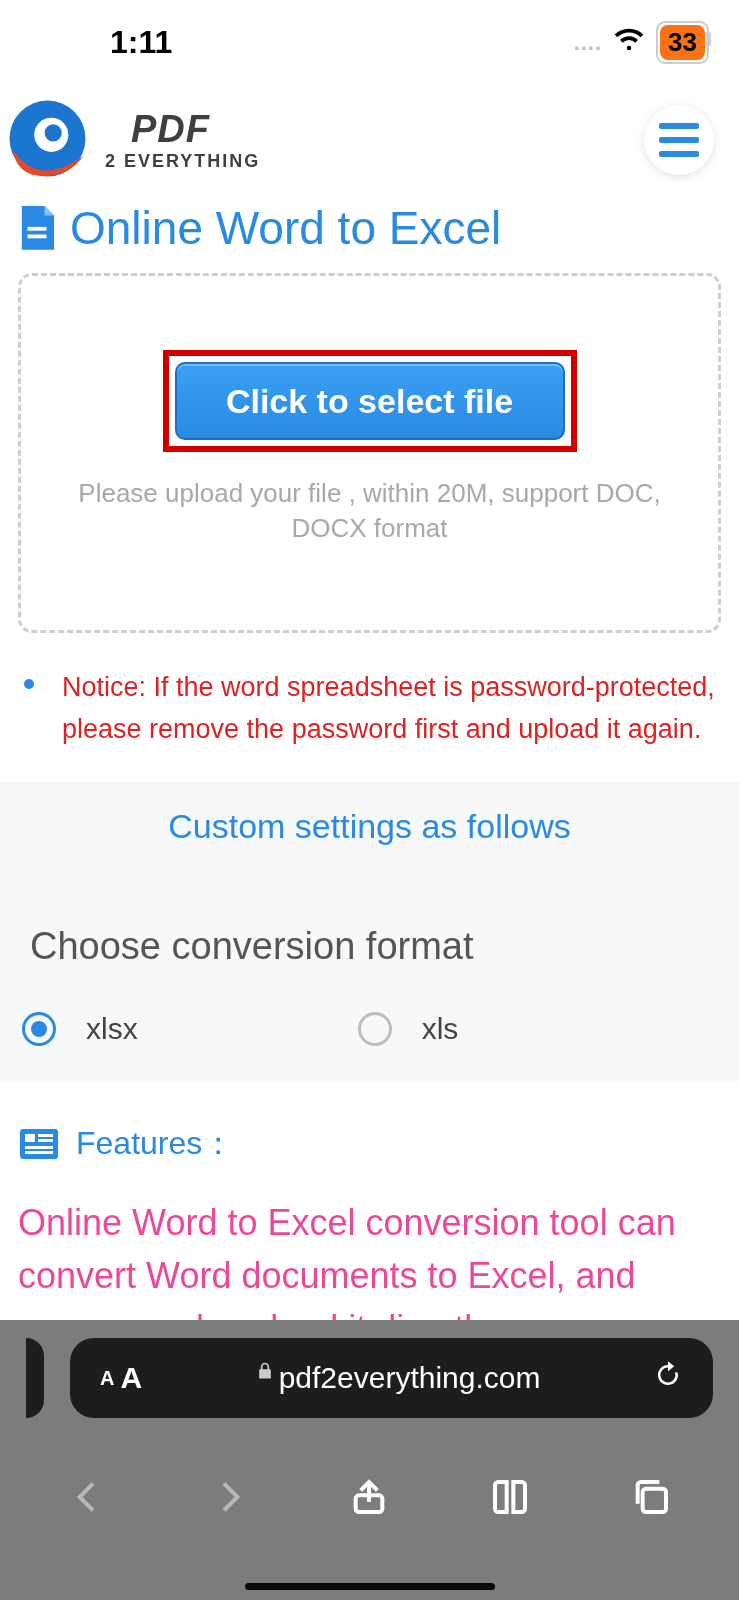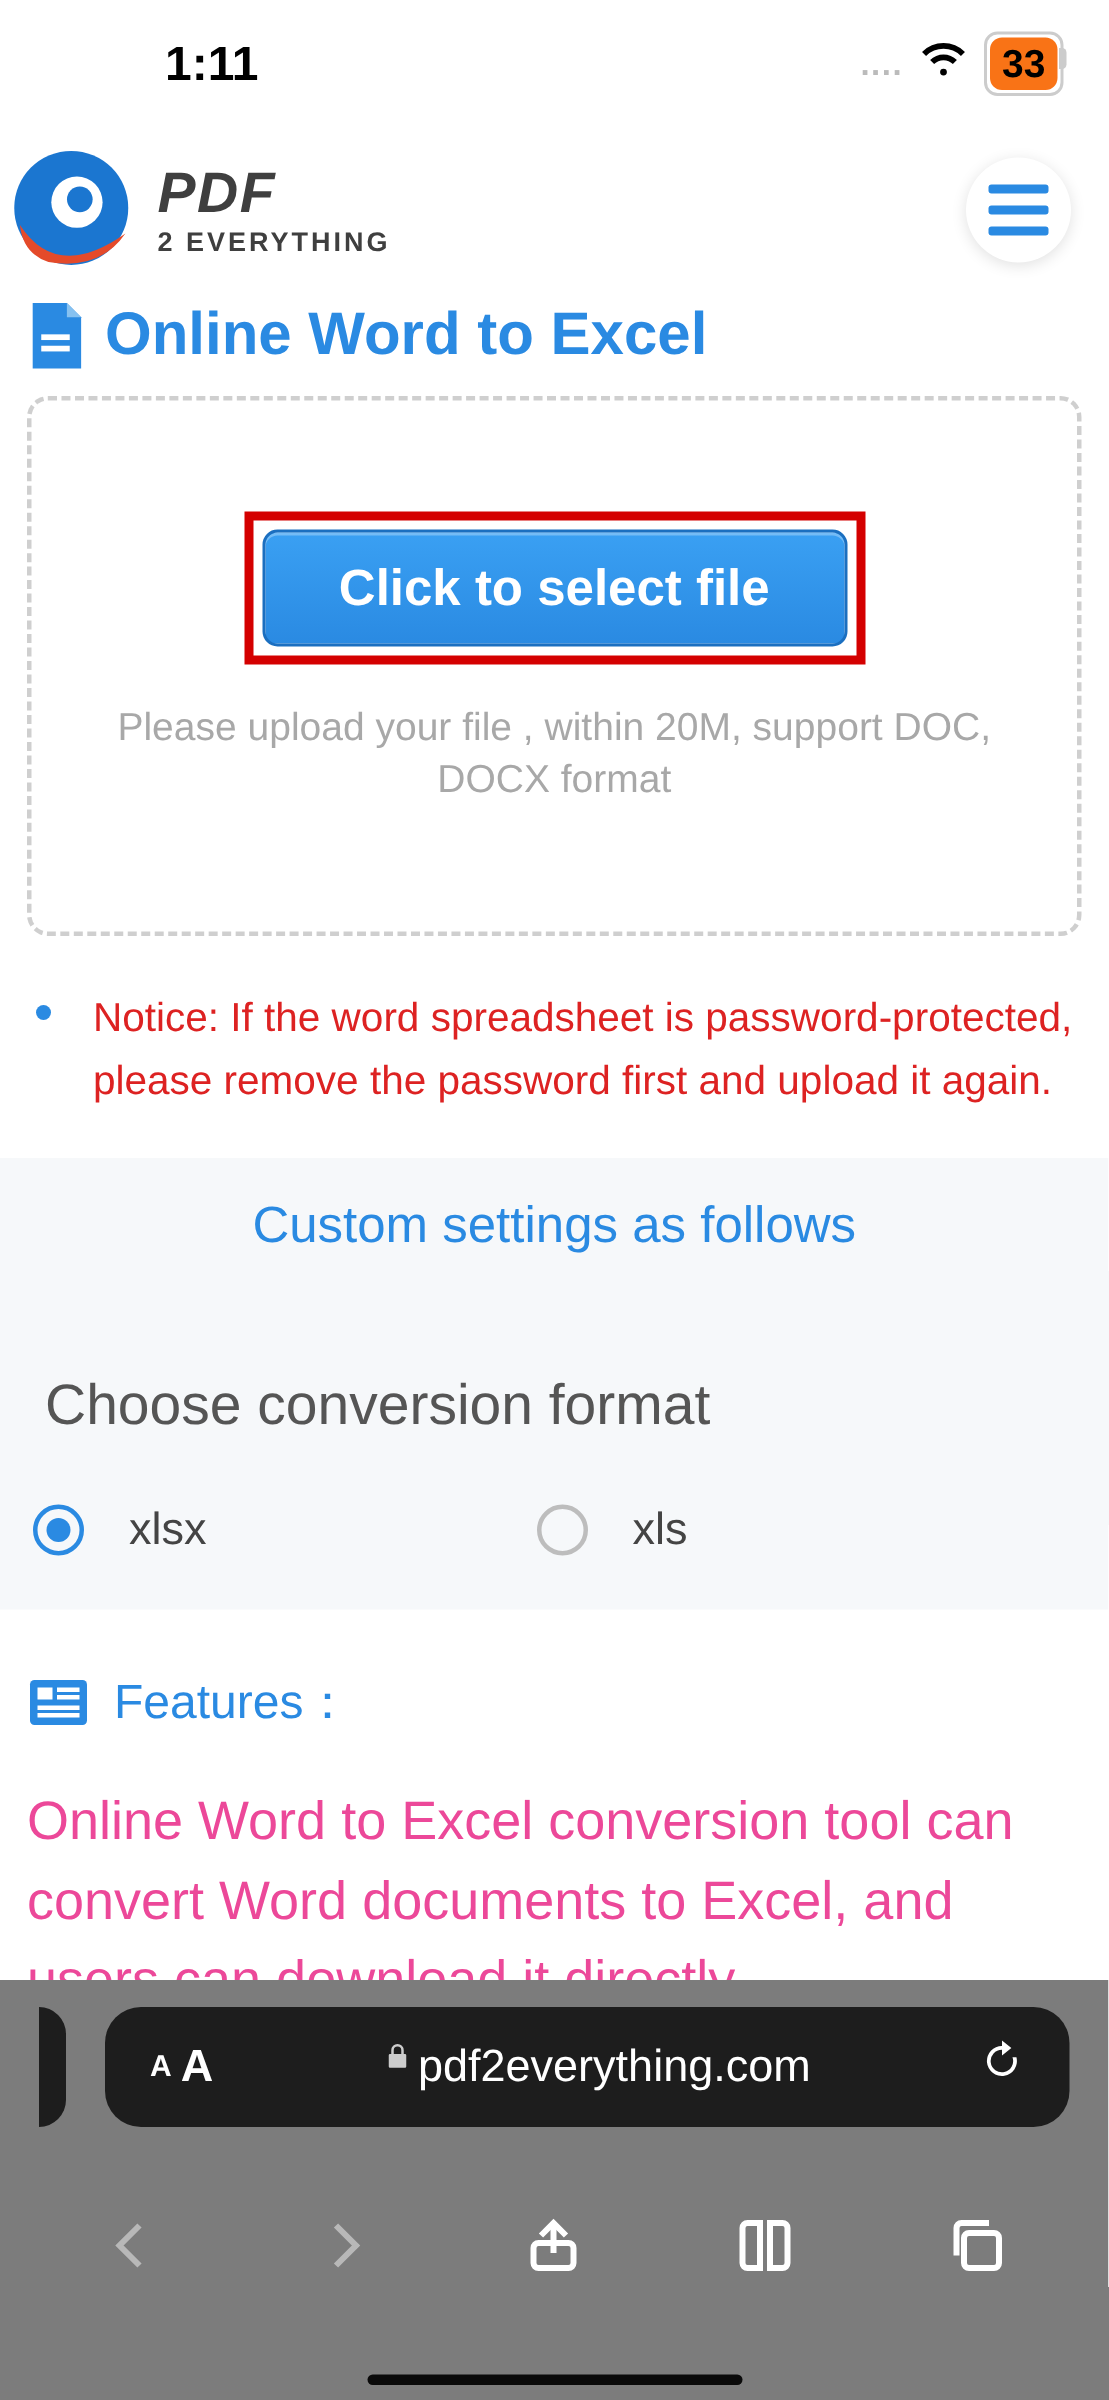--- a/index.html
+++ b/index.html
@@ -61,20 +61,21 @@
     padding: 0 25px 0 0;
     height: 110px;
   }
   .logo-wrap { display: flex; align-items: center; gap: 10px; }
   .logo-circle {
     width: 95px; height: 95px; position: relative;
   }
   .logo-text .line1 {
     font-size: 38px; font-weight: 800; font-style: italic; letter-spacing: 1px;
     color: #3f3f3f;
+    margin-left: 26px;
   }
   .logo-text .line2 {
     font-size: 18px; font-weight: 700; letter-spacing: 2px; color: #3f3f3f;
   }
   .hamburger {
     width: 70px; height: 70px; border-radius: 50%;
     background: #fff;
     box-shadow: 0 2px 10px rgba(0,0,0,0.12);
     display: flex; flex-direction: column; align-items: center; justify-content: center;
     gap: 8px;
@@ -85,21 +86,21 @@
 
   
   .page-title-row {
     display: flex; align-items: center; gap: 14px;
     padding: 6px 18px 14px 18px;
   }
   .doc-icon {
     width: 38px; height: 44px;
   }
   .page-title {
-    color: #2a8ae2; font-size: 40px; font-weight: 700;
+    color: #2a8ae2; font-size: 46px; font-weight: 400;
   }
 
   
   .upload-box {
     margin: 4px 18px 18px 18px;
     border: 3px dashed #cfcfcf;
     border-radius: 14px;
     height: 360px;
     display: flex; flex-direction: column; align-items: center; justify-content: flex-start;
     padding-top: 74px;

